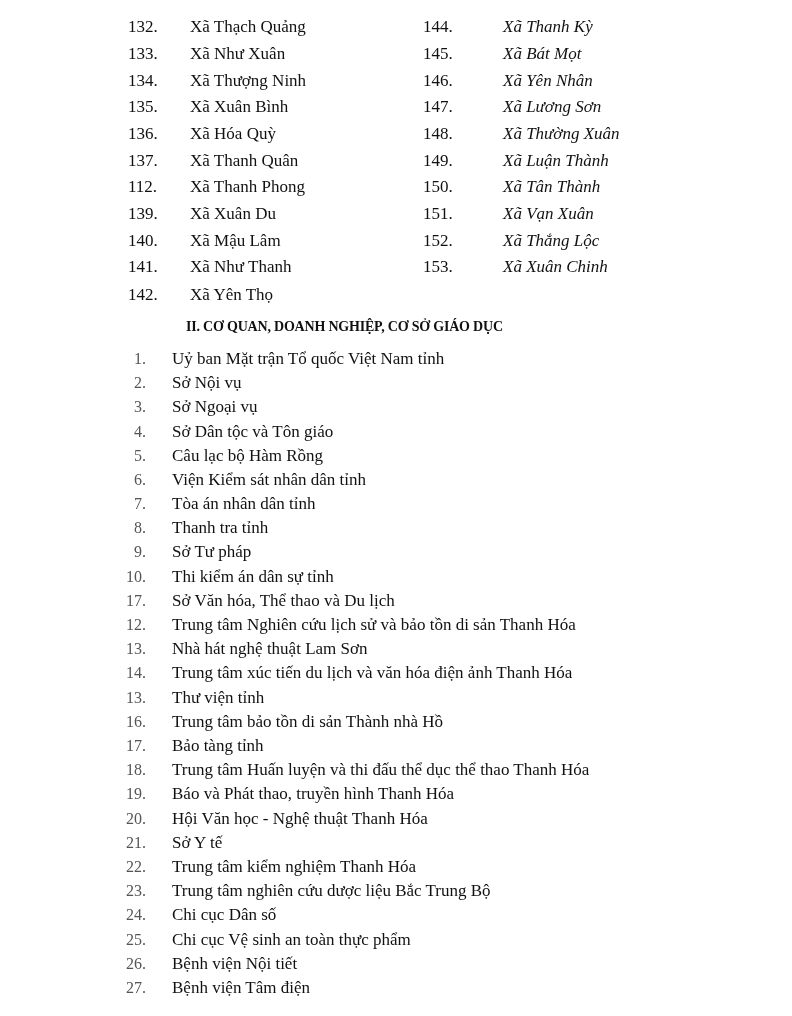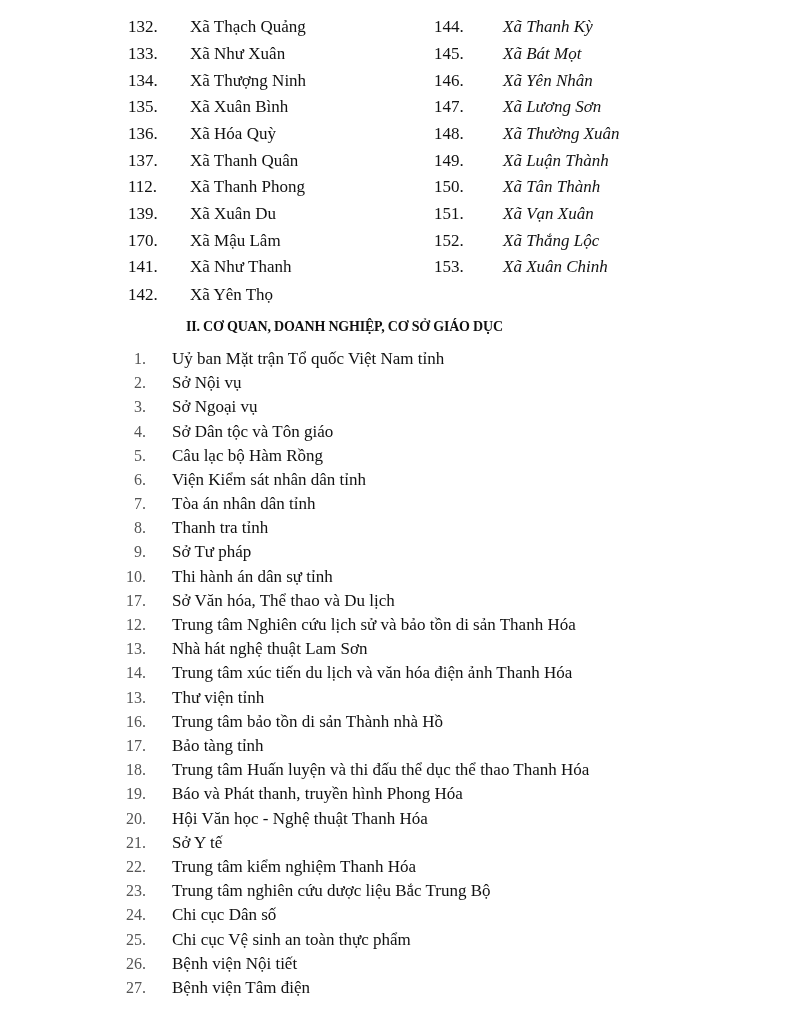--- a/index.html
+++ b/index.html
@@ -4,21 +4,21 @@
 <style>
   html, body { margin: 0; padding: 0; background: #ffffff; }
   body { width: 792px; height: 1016px; position: relative; overflow: hidden;
          font-family: "Liberation Serif", "DejaVu Serif", serif; color: #111111; }
   .page { position: absolute; left: 0; top: 0; width: 792px; height: 1016px; }
 
   .two-col { position: absolute; left: 0; top: 14px; width: 792px; }
   .col-row { position: absolute; height: 26px; font-size: 17px; line-height: 26px; white-space: nowrap; }
   .num-left { position: absolute; left: 128px; }
   .name-left { position: absolute; left: 190px; }
-  .num-right { position: absolute; left: 434px; }
+  .num-right { position: absolute; left: 423px; }
   .name-right { position: absolute; left: 503px; font-style: italic; }
 
   .section-title { position: absolute; left: 186px; top: 314px; font-size: 14px; font-weight: bold;
                    line-height: 26px; white-space: nowrap; letter-spacing: -0.2px; }
 
   .list2 { position: absolute; left: 0; top: 347px; width: 792px; }
   .l2-row { position: absolute; height: 24px; font-size: 17px; line-height: 24px; white-space: nowrap; }
   .l2-num { position: absolute; width: 28px; left: 118px; text-align: right; color: #555555; font-size: 16px; }
   .l2-name { position: absolute; left: 172px; }
 </style>
@@ -55,21 +55,21 @@
       </div>
     <div class="col-row" style="top:160px;">
         <span class="num-left">112.</span>
         <span class="name-left">Xã Thanh Phong</span>
       </div>
     <div class="col-row" style="top:187px;">
         <span class="num-left">139.</span>
         <span class="name-left">Xã Xuân Du</span>
       </div>
     <div class="col-row" style="top:214px;">
-        <span class="num-left">170.</span>
+        <span class="num-left">140.</span>
         <span class="name-left">Xã Mậu Lâm</span>
       </div>
     <div class="col-row" style="top:240px;">
         <span class="num-left">141.</span>
         <span class="name-left">Xã Như Thanh</span>
       </div>
     <div class="col-row" style="top:268px;">
         <span class="num-left">142.</span>
         <span class="name-left">Xã Yên Thọ</span>
       </div>
@@ -150,21 +150,21 @@
     <div class="l2-row" style="top:169px;">
         <span class="l2-num">8.</span>
         <span class="l2-name">Thanh tra tỉnh</span>
       </div>
     <div class="l2-row" style="top:193px;">
         <span class="l2-num">9.</span>
         <span class="l2-name">Sở Tư pháp</span>
       </div>
     <div class="l2-row" style="top:218px;">
         <span class="l2-num">10.</span>
-        <span class="l2-name">Thi hành án dân sự tỉnh</span>
+        <span class="l2-name">Thi kiểm án dân sự tỉnh</span>
       </div>
     <div class="l2-row" style="top:242px;">
         <span class="l2-num">17.</span>
         <span class="l2-name">Sở Văn hóa, Thể thao và Du lịch</span>
       </div>
     <div class="l2-row" style="top:266px;">
         <span class="l2-num">12.</span>
         <span class="l2-name">Trung tâm Nghiên cứu lịch sử và bảo tồn di sản Thanh Hóa</span>
       </div>
     <div class="l2-row" style="top:290px;">
@@ -186,21 +186,21 @@
     <div class="l2-row" style="top:387px;">
         <span class="l2-num">17.</span>
         <span class="l2-name">Bảo tàng tỉnh</span>
       </div>
     <div class="l2-row" style="top:411px;">
         <span class="l2-num">18.</span>
         <span class="l2-name">Trung tâm Huấn luyện và thi đấu thể dục thể thao Thanh Hóa</span>
       </div>
     <div class="l2-row" style="top:435px;">
         <span class="l2-num">19.</span>
-        <span class="l2-name">Báo và Phát thanh, truyền hình Phong Hóa</span>
+        <span class="l2-name">Báo và Phát thao, truyền hình Thanh Hóa</span>
       </div>
     <div class="l2-row" style="top:460px;">
         <span class="l2-num">20.</span>
         <span class="l2-name">Hội Văn học - Nghệ thuật Thanh Hóa</span>
       </div>
     <div class="l2-row" style="top:484px;">
         <span class="l2-num">21.</span>
         <span class="l2-name">Sở Y tế</span>
       </div>
     <div class="l2-row" style="top:508px;">

